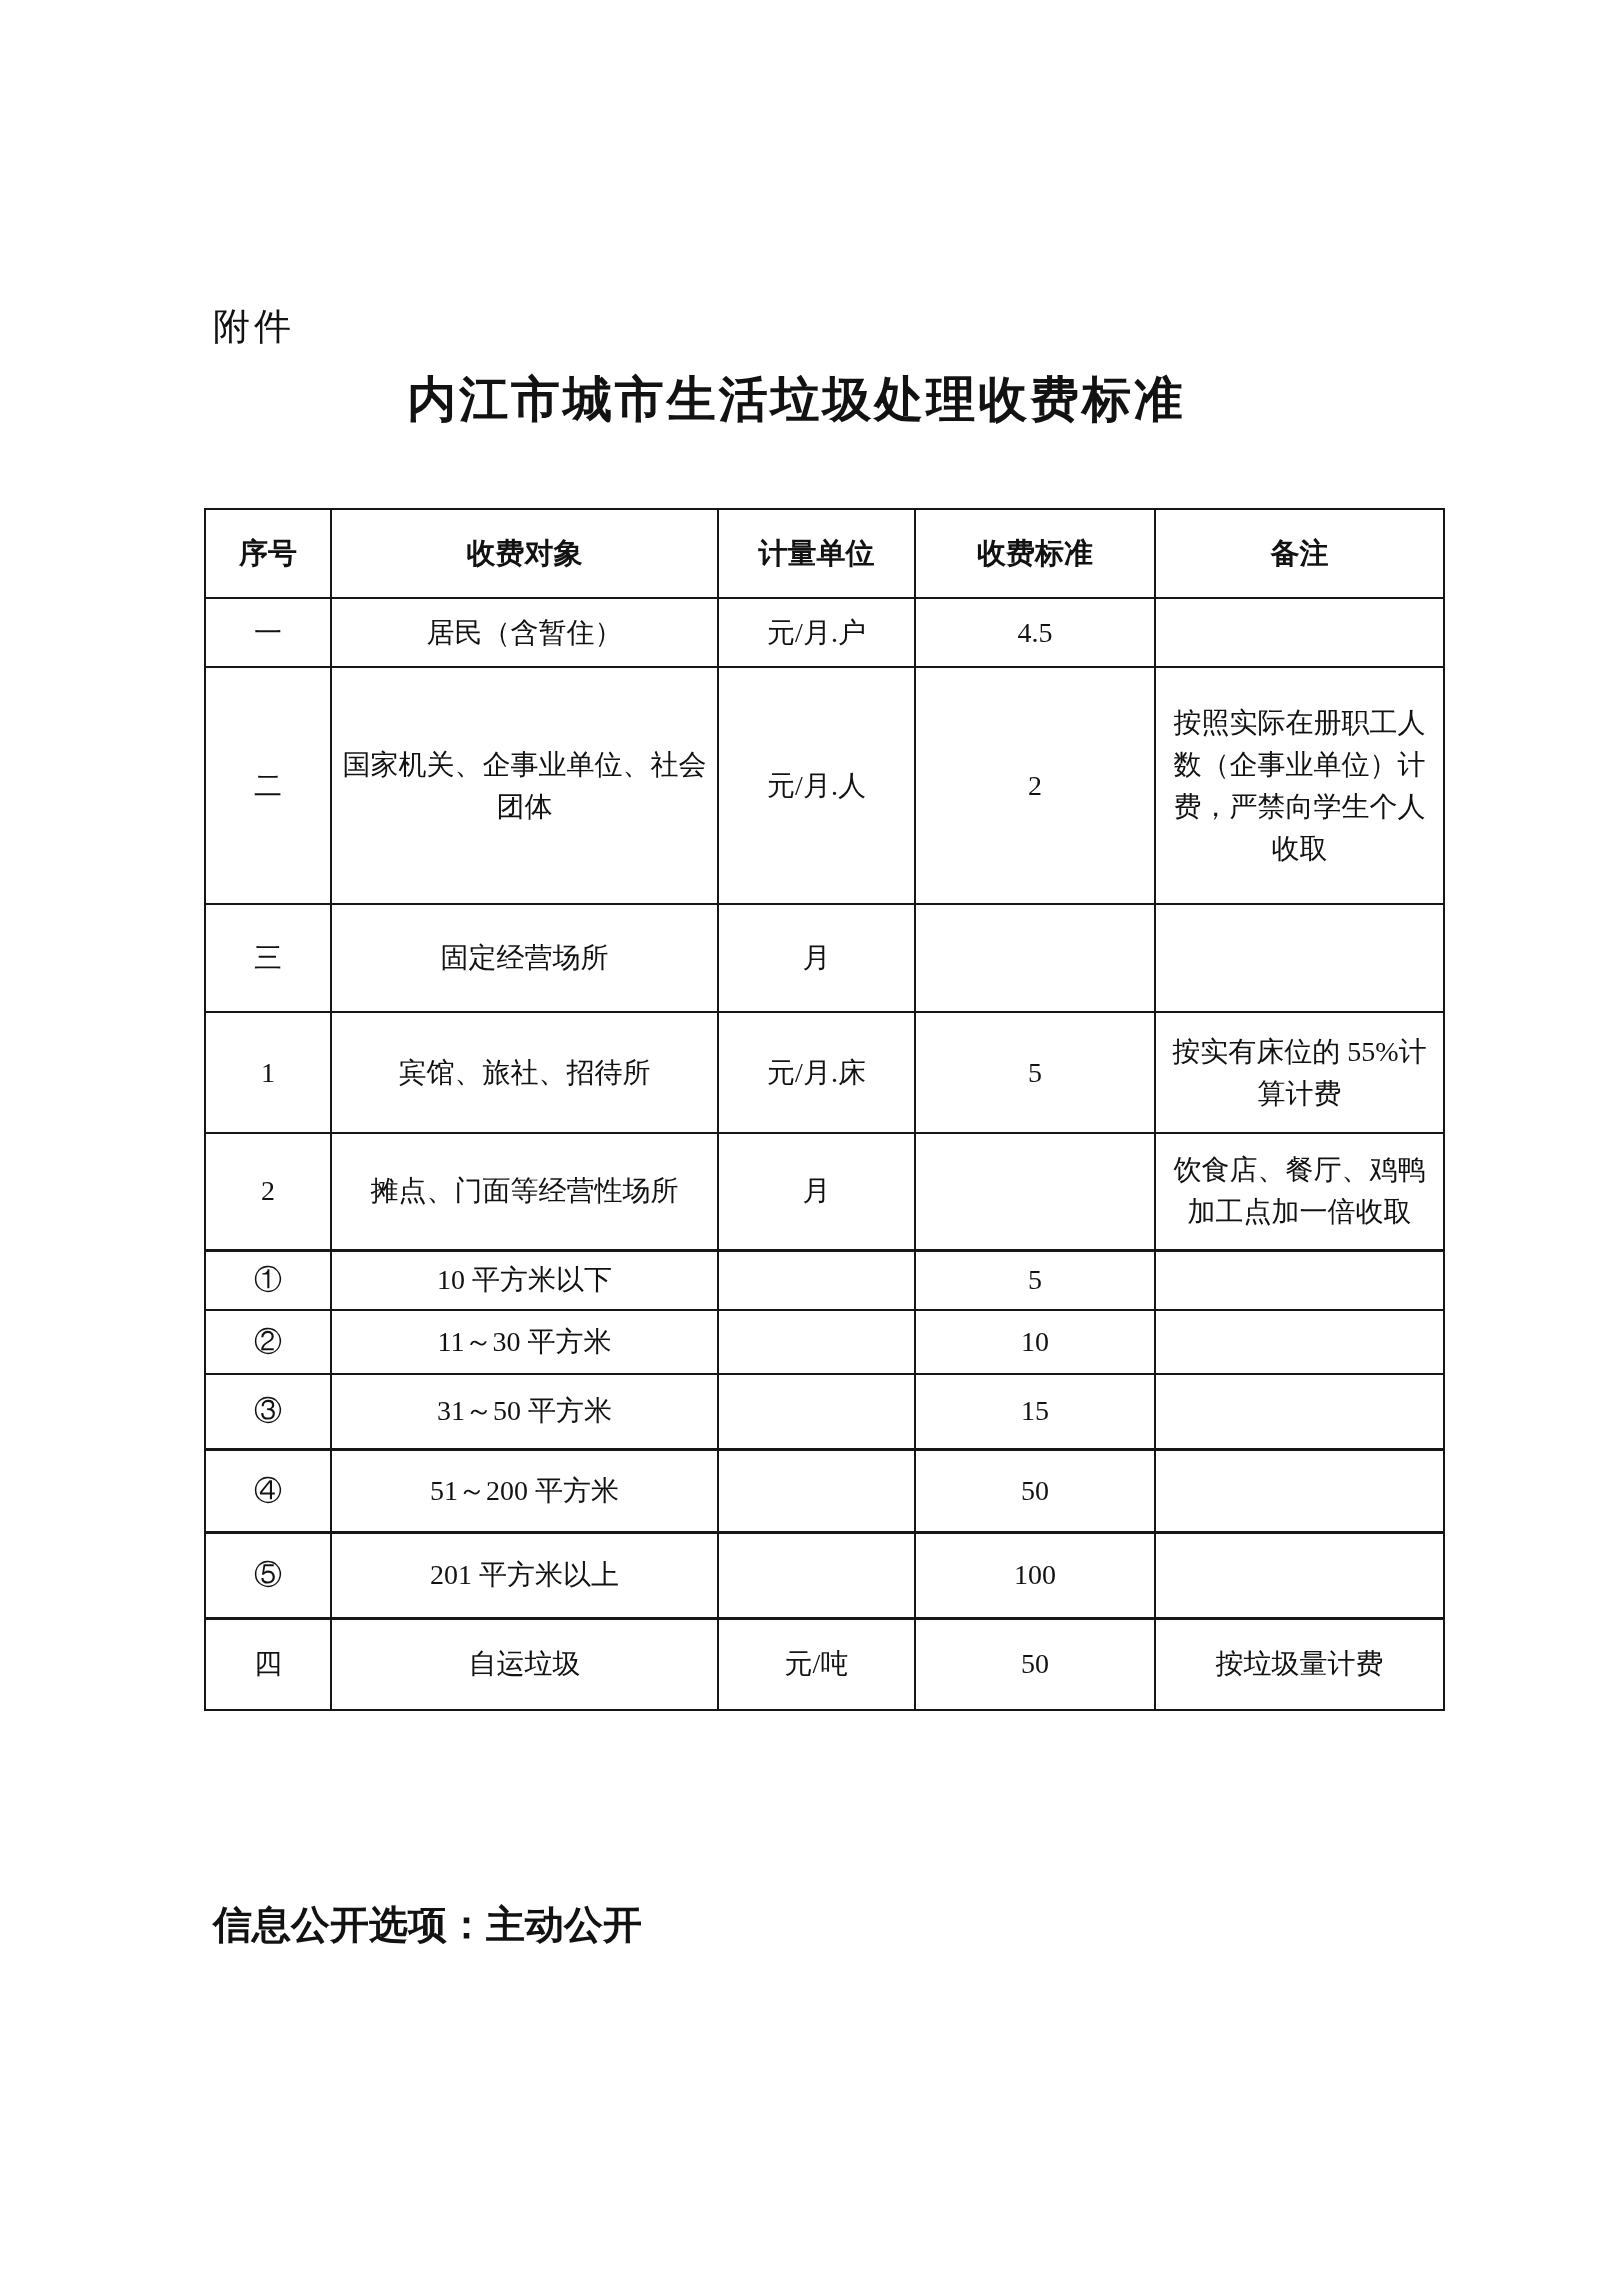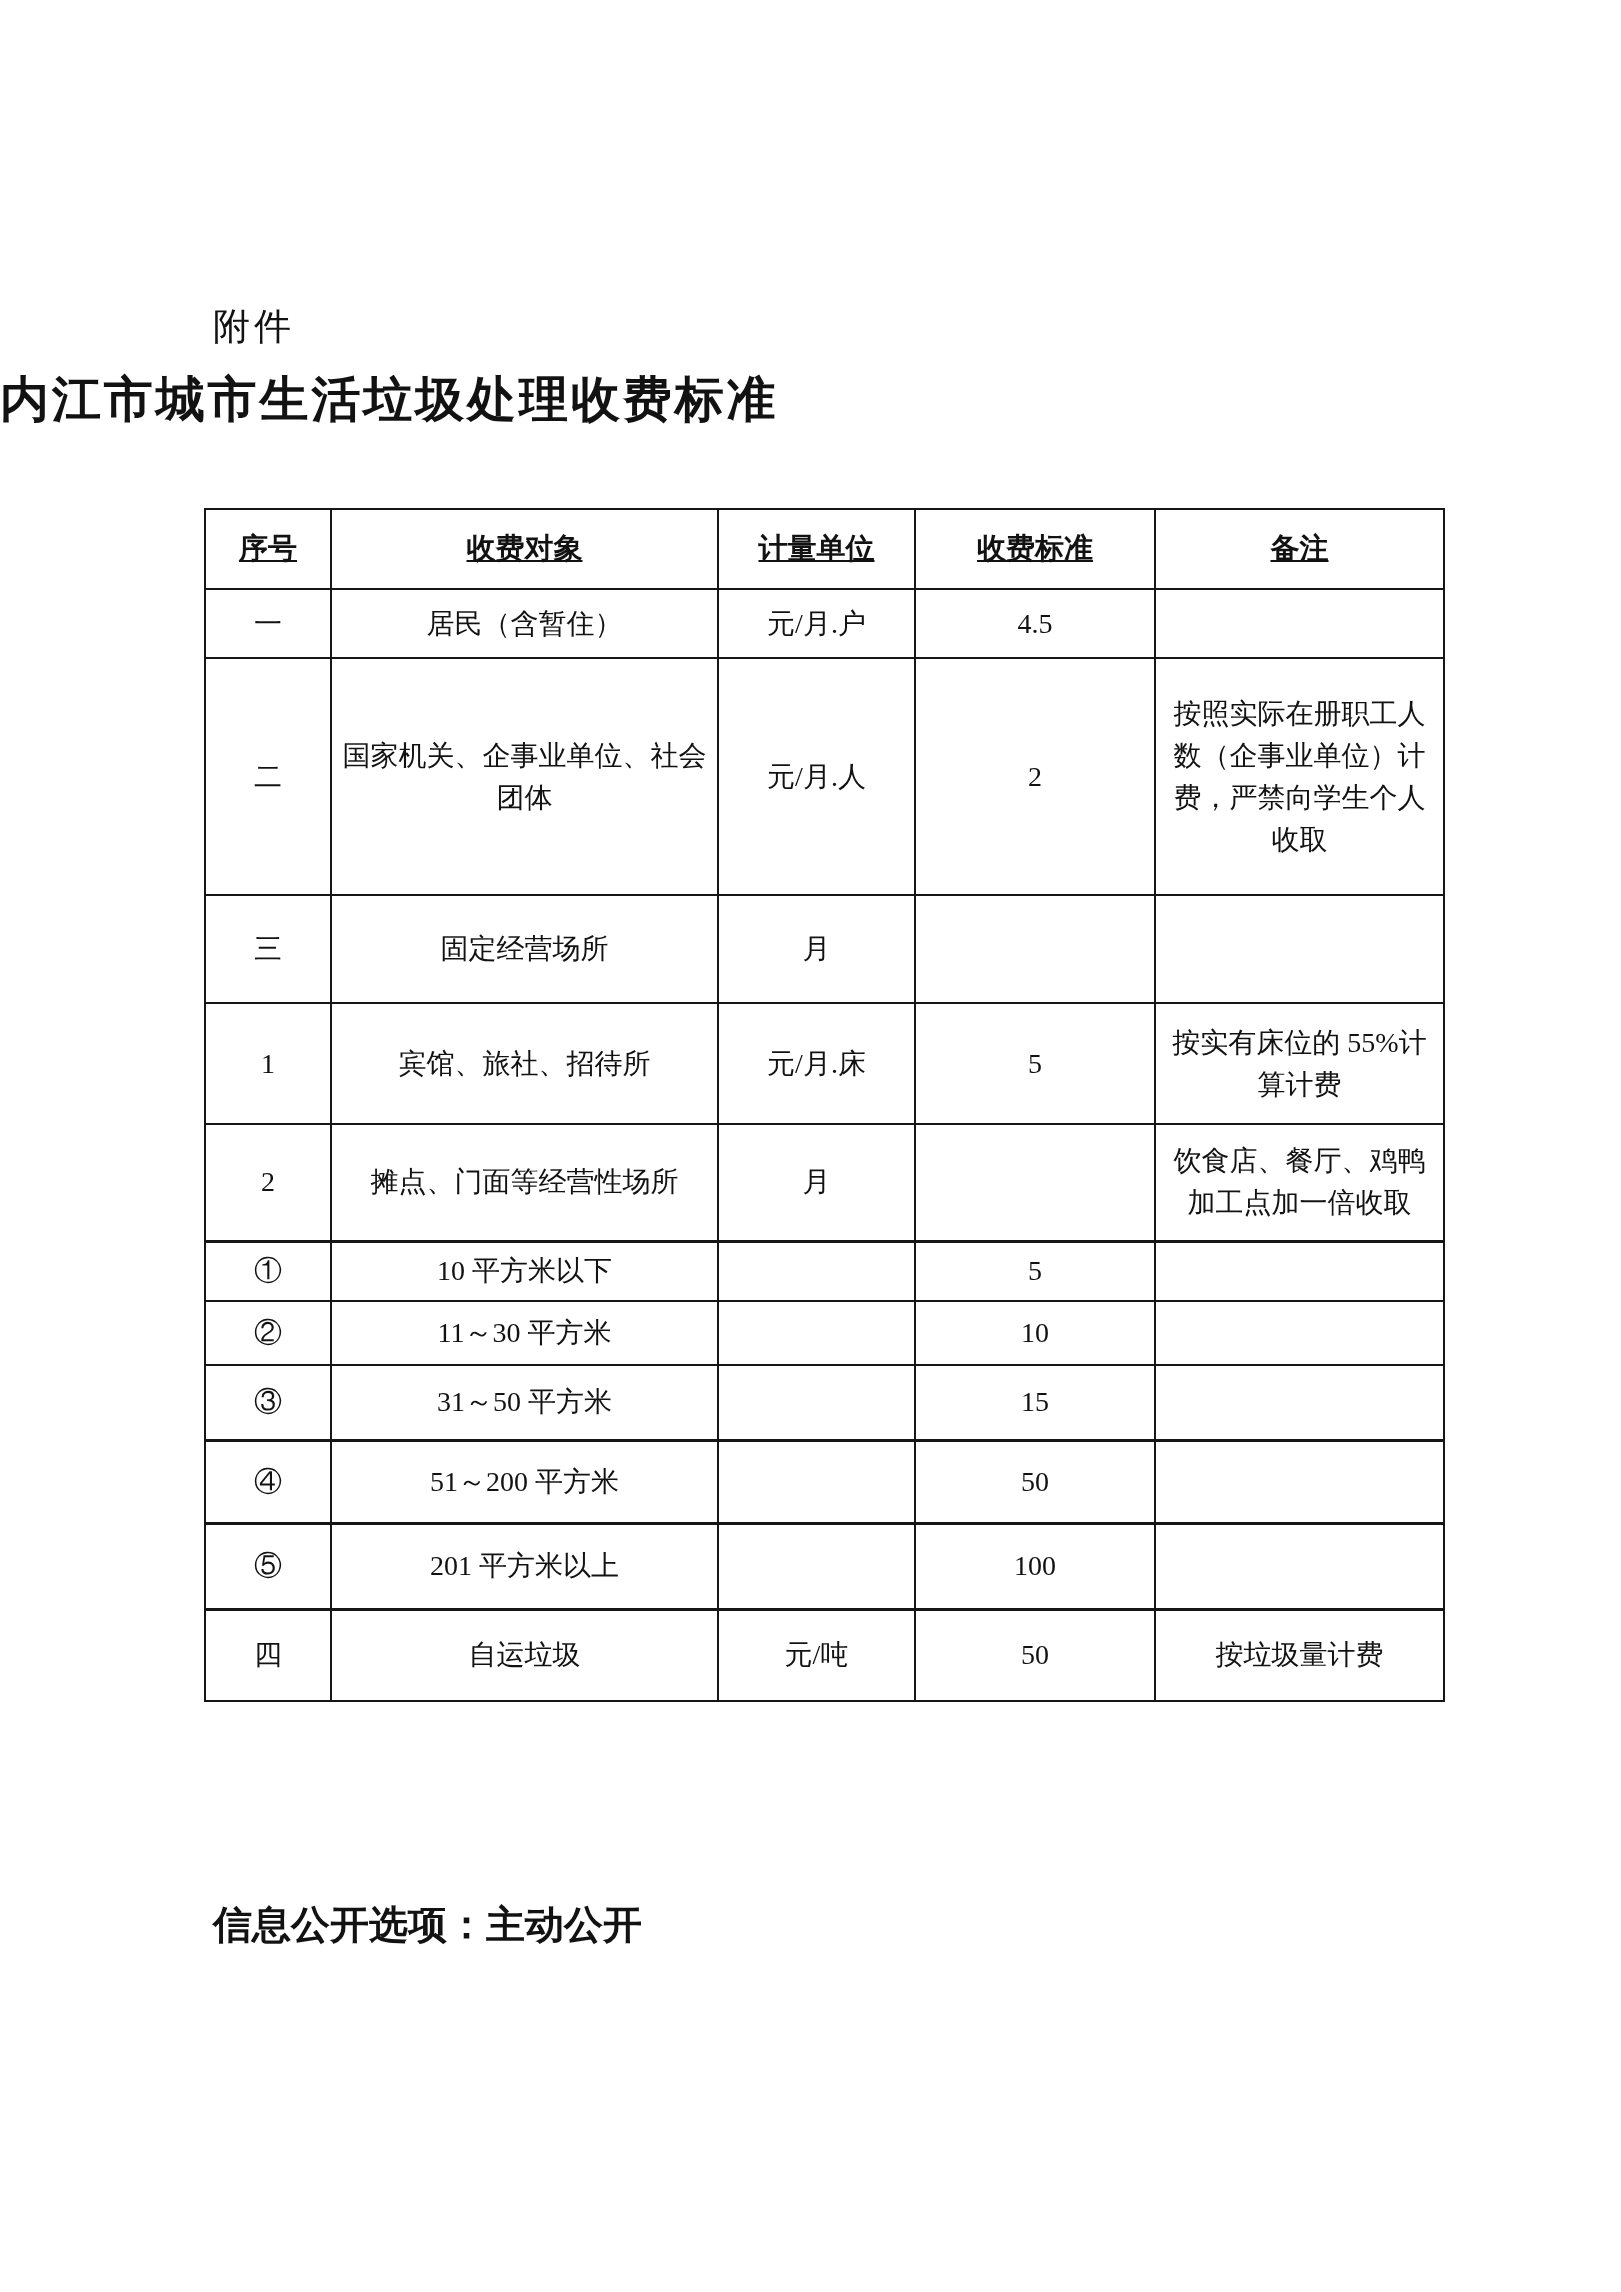--- a/index.html
+++ b/index.html
@@ -6,36 +6,36 @@
   body{
     width:1621px;height:2293px;background:#ffffff;position:relative;
     font-family:"Liberation Serif","DejaVu Serif",serif;color:#121212;
   }
   .attachment{
     position:absolute;left:213px;top:302px;
     font-size:37px;letter-spacing:3.9px;
   }
   .doc-title{
     position:absolute;left:0;top:367px;width:1593px;
-    text-align:left;font-size:49px;font-weight:bold;letter-spacing:2.9px;
+    text-align:center;font-size:49px;font-weight:bold;letter-spacing:2.9px;
   }
   .table-wrap{position:absolute;left:204px;top:508px;}
   table.fee-table{
     border-collapse:collapse;table-layout:fixed;width:1240px;
     font-size:28px;
   }
   table.fee-table td,table.fee-table th{
     border:2px solid #161616;
     text-align:center;vertical-align:middle;
     padding:3.9px 5.9px;line-height:1.5;
     overflow:hidden;
   }
   table.fee-table{border:2.9px solid #111;}
   table.fee-table th{font-weight:bold;font-size:29px;}
-  tr.h-header{height:80px;text-decoration:underline;}
+  tr.h-header{height:89px;}
   tr.h-r0{height:69px;}
   tr.h-r1{height:237px;}
   tr.h-r2{height:108px;}
   tr.h-r3{height:121px;}
   tr.h-r4{height:117px;}
   tr.h-r5{height:60px;}
   tr.h-r6{height:64px;}
   tr.h-r7{height:75px;}
   tr.h-r8{height:83px;}
   tr.h-r9{height:86px;}

